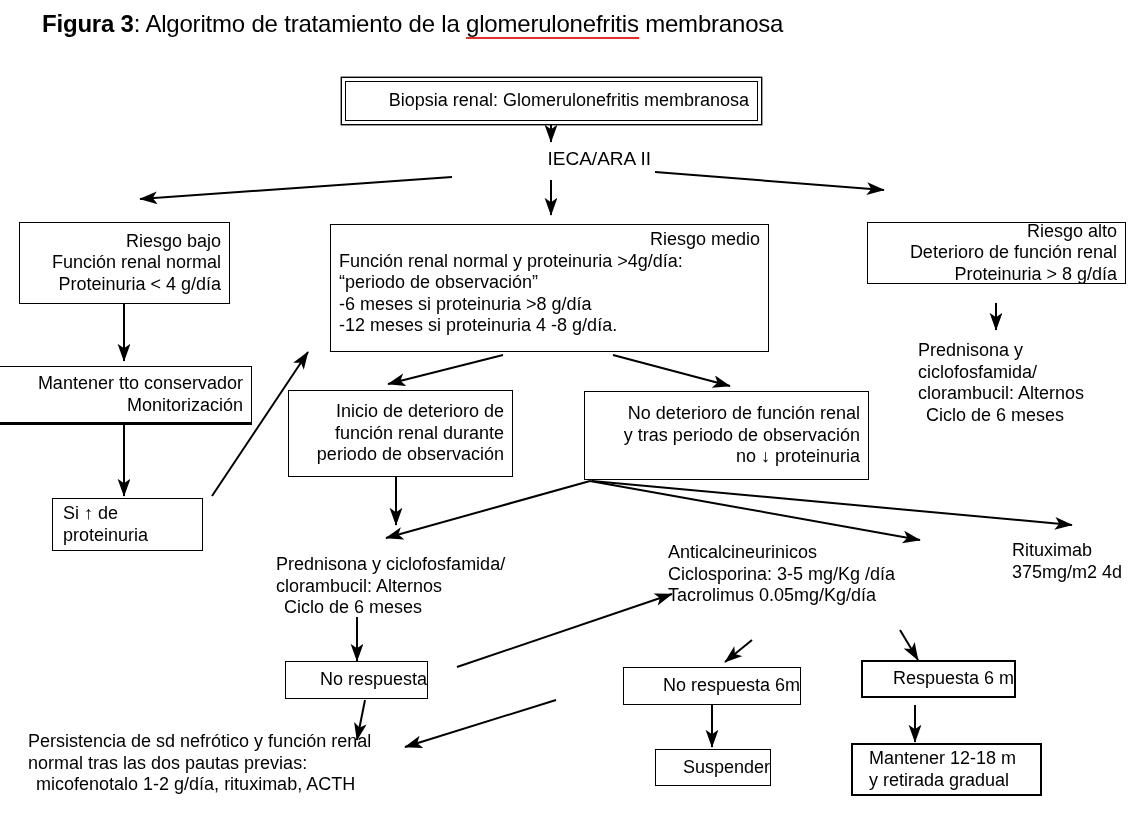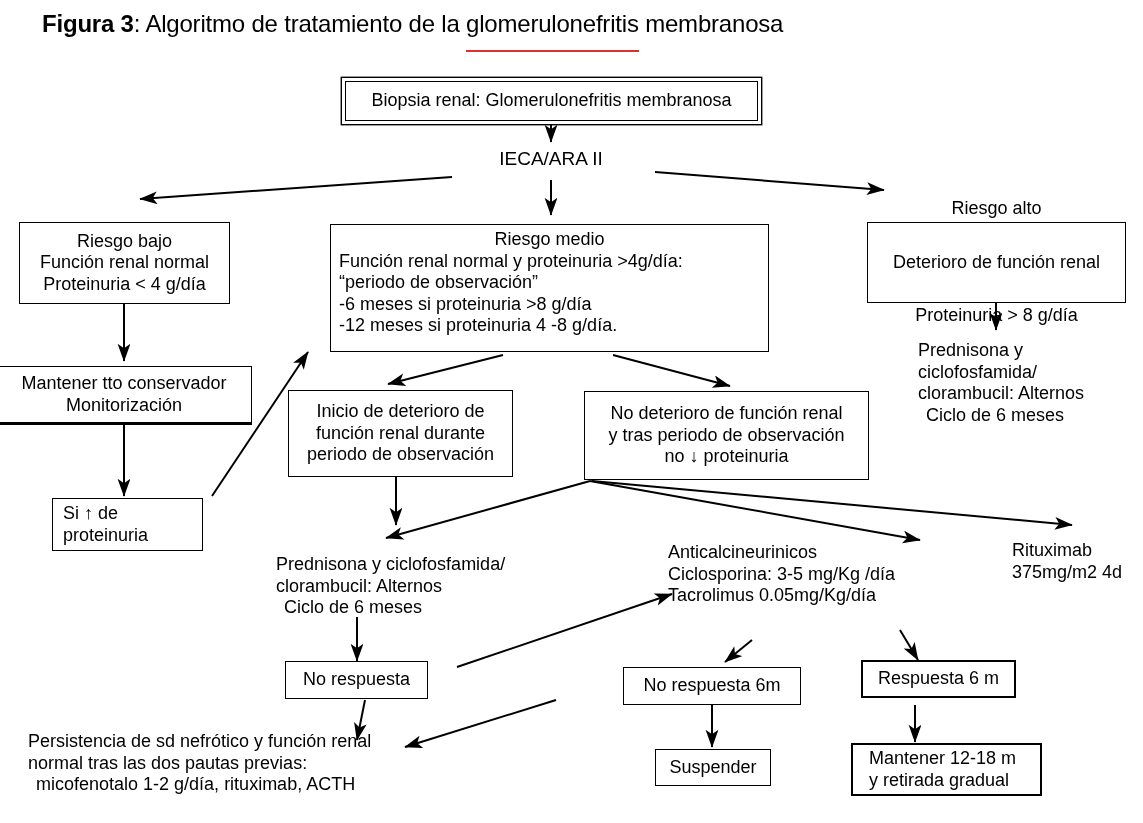--- a/index.html
+++ b/index.html
@@ -11,34 +11,34 @@
   #canvas{position:absolute;left:0;top:0;width:1143px;height:823px;}
   svg.edges{position:absolute;left:0;top:0;width:1143px;height:823px;pointer-events:none;}
 
   .title{
     position:absolute;left:42px;top:10px;
     font-size:24px;letter-spacing:-0.2px;white-space:nowrap;
   }
   .title .b{font-weight:bold;text-align:center;}
   .misspell{
     border-bottom:2px solid #e03030;
-    padding-bottom:13px;
+    padding-bottom:0px;
   }
 
   .node{position:absolute;box-sizing:border-box;}
   .boxed{
     border:1.6px solid #000;background:#fff;
     display:flex;flex-direction:column;justify-content:center;
   }
   .boxed.thick{border-width:2.4px;margin-left:24px;}
   .boxed.dbl{border:1.6px solid #000;box-shadow:0 0 0 3px #fff,0 0 0 4.4px #000;}
   .plain{background:transparent;}
 
   .ln{display:block;white-space:nowrap;line-height:1.2;font-size:18px;}
-  .ctr{text-align:center;}
+  .ctr{text-align:right;}
   .lft{text-align:left;}
   .b{font-weight:normal;}
 
   .pad{padding:5px 8px;}
 </style>
 </head>
 <body>
 
 <div id="canvas">
 
@@ -115,21 +115,21 @@
   </div>
 
   <div class="node boxed" style="left:330px;top:224px;width:439px;height:128px;padding:4px 8px;justify-content:flex-start;">
     <span class="ln ctr">Riesgo medio</span>
     <span class="ln lft">Función renal normal y proteinuria &gt;4g/día:</span>
     <span class="ln lft">“periodo de observación”</span>
     <span class="ln lft">-6  meses si proteinuria &gt;8 g/día</span>
     <span class="ln lft">-12 meses si proteinuria 4 -8 g/día.</span>
   </div>
 
-  <div class="node boxed pad" style="left:867px;top:222px;width:259px;height:81px;gap:32px;">
+  <div class="node boxed pad" style="left:867px;top:222px;width:259px;height:62px;">
     <span class="ln ctr">Riesgo alto</span>
     <span class="ln ctr">Deterioro de función  renal</span>
     <span class="ln ctr">Proteinuria &gt; 8 g/día</span>
   </div>
 
   <div class="node boxed pad" style="left:-4px;top:366px;width:256px;height:59px;border-bottom-width:3px;">
     <span class="ln ctr">Mantener tto conservador</span>
     <span class="ln ctr">Monitorización</span>
   </div>
 

